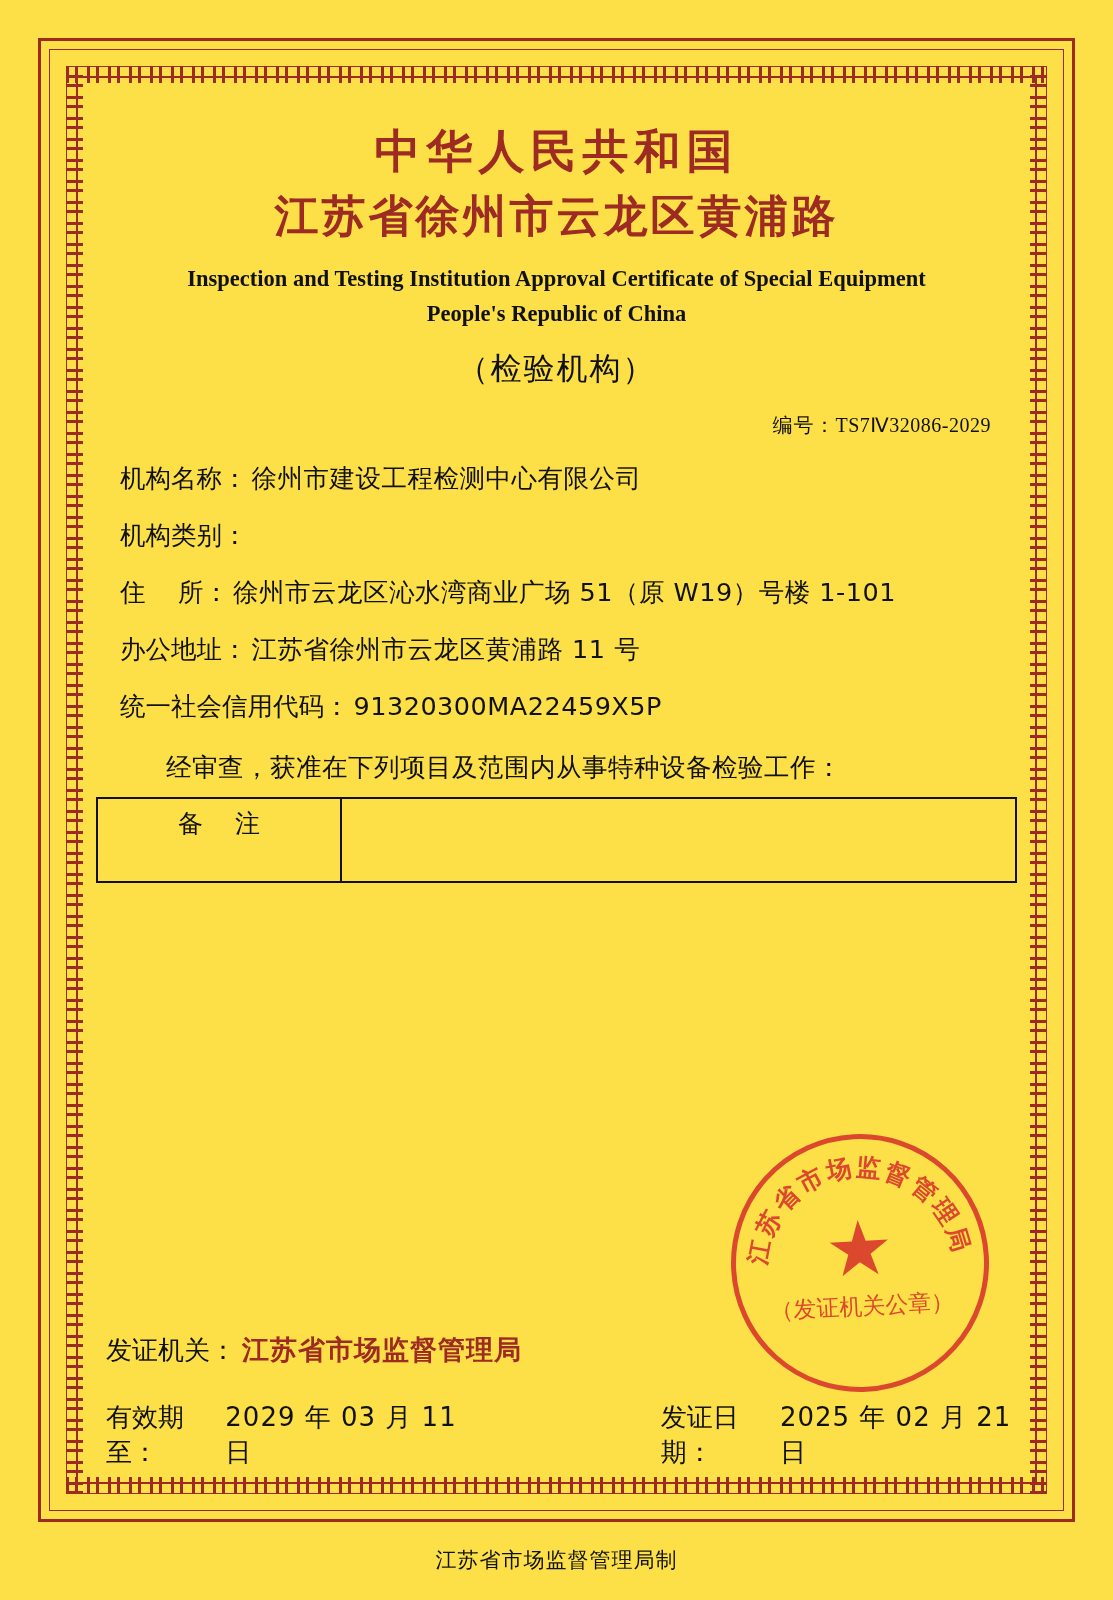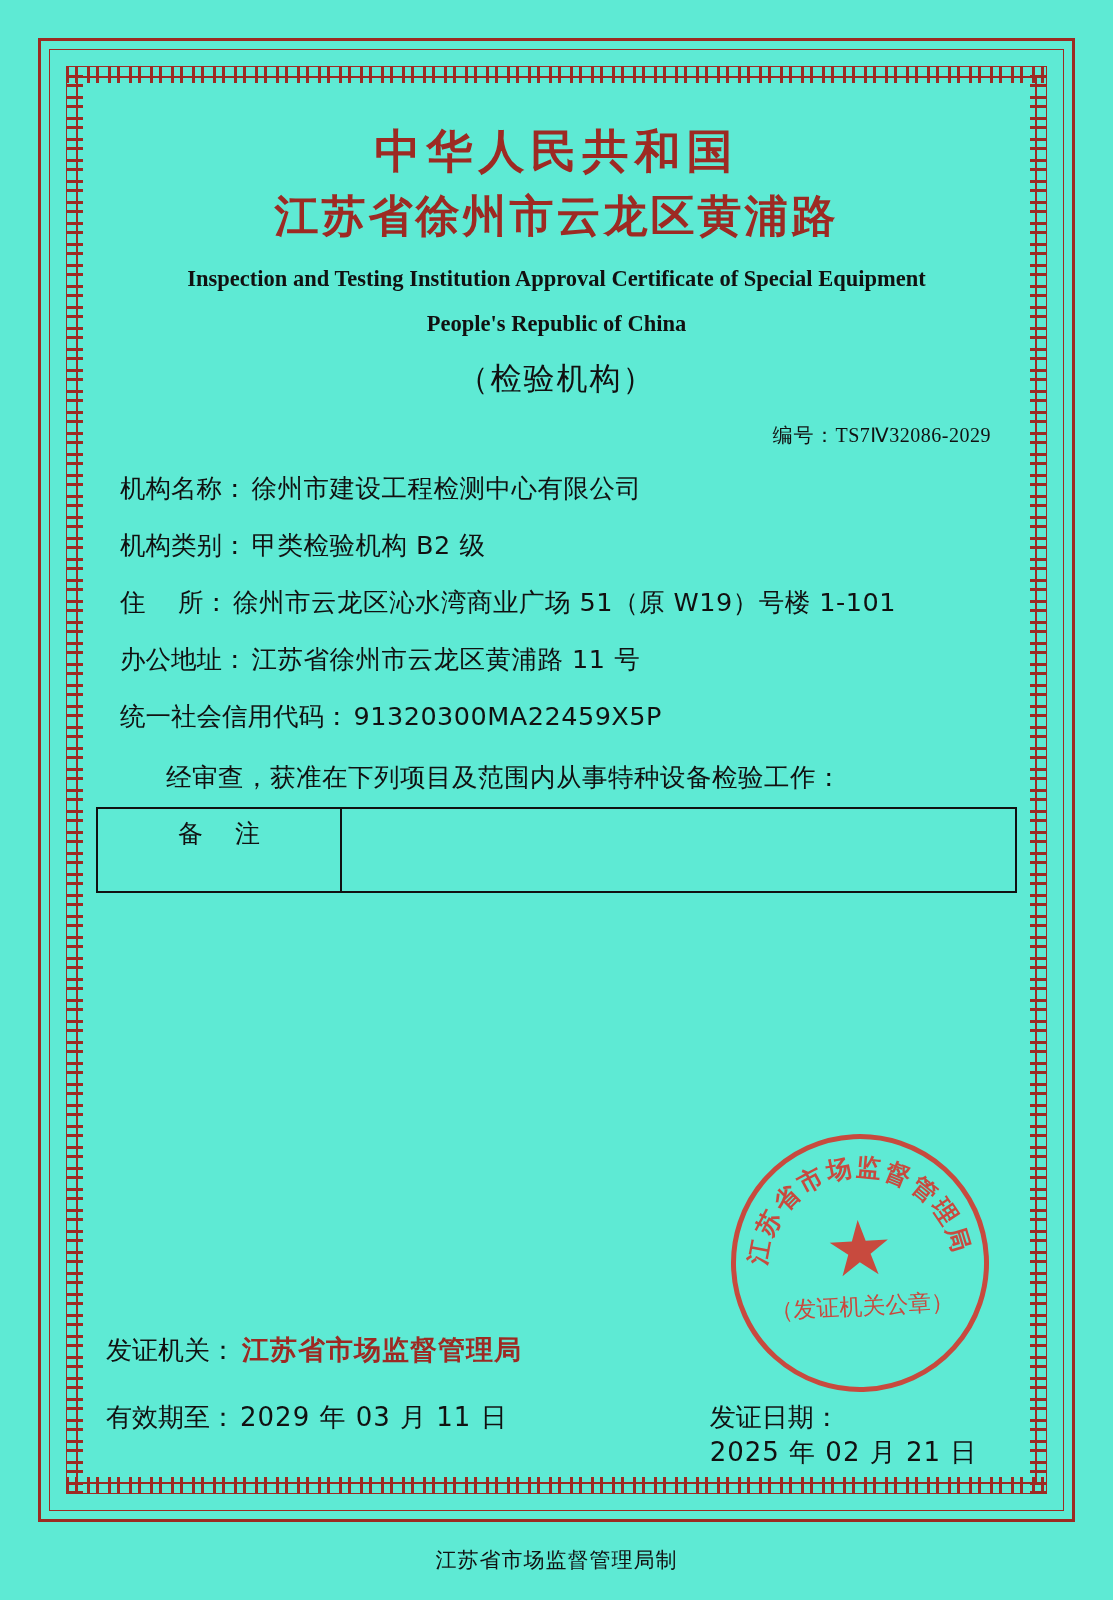--- a/index.html
+++ b/index.html
@@ -12,21 +12,21 @@
     background: #fdfbf2;
     font-family: "Liberation Serif", serif;
     position: relative;
     overflow: hidden;
   }
 
   
   .page {
     position: absolute;
     inset: 0;
-    background: #5eead4;
+    background: #fde047;
   }
   .border-outer {
     position: absolute;
     left: 38px;
     top: 38px;
     right: 38px;
     bottom: 78px;
     border: 3px solid #9d2a23;
     box-sizing: border-box;
   }
@@ -128,21 +128,20 @@
     margin-top: 14px;
     line-height: 1.55;
     letter-spacing: 0px;
   }
   .title-en2 {
     text-align: center;
     color: #111;
     font-size: 22.5px;
     font-weight: bold;
     line-height: 1.55;
-    margin-top: 10px;
   }
   .subtitle-cn {
     text-align: center;
     color: #111;
     font-size: 31px;
     margin-top: 16px;
     letter-spacing: 2px;
     font-family: "DejaVu Sans", sans-serif;
   }
 
@@ -247,21 +246,20 @@
     font-size: 26px;
     color: #111;
     font-family: "DejaVu Sans", sans-serif;
     margin-top: 32px;
     padding-left: 10px;
   }
   .issue-date-wrap {
     margin-left: 198px;
     display: flex;
     align-items: baseline;
-    flex-direction: column;
   }
   .date-val { letter-spacing: 1px; margin-left: 4px; }
 
   
   .seal {
     position: absolute;
     right: 28px;
     bottom: 78px;
     width: 248px;
     height: 248px;
@@ -344,21 +342,20 @@
       <span class="serial-label">编号：</span><span class="serial-value">TS7Ⅳ32086-2029</span>
     </div>
 
     <div class="field">
       <span class="lab">机构名称：</span>
       <span class="val">徐州市建设工程检测中心有限公司</span>
     </div>
 
     <div class="field">
       <span class="lab">机构类别：</span>
-      <span class="val">甲类检验机构 B2 级</span>
     </div>
 
     <div class="field">
       <span class="lab">住    所：</span>
       <span class="val">徐州市云龙区沁水湾商业广场 51（原 W19）号楼 1-101</span>
     </div>
 
     <div class="field">
       <span class="lab">办公地址：</span>
       <span class="val">江苏省徐州市云龙区黄浦路 11 号</span>

